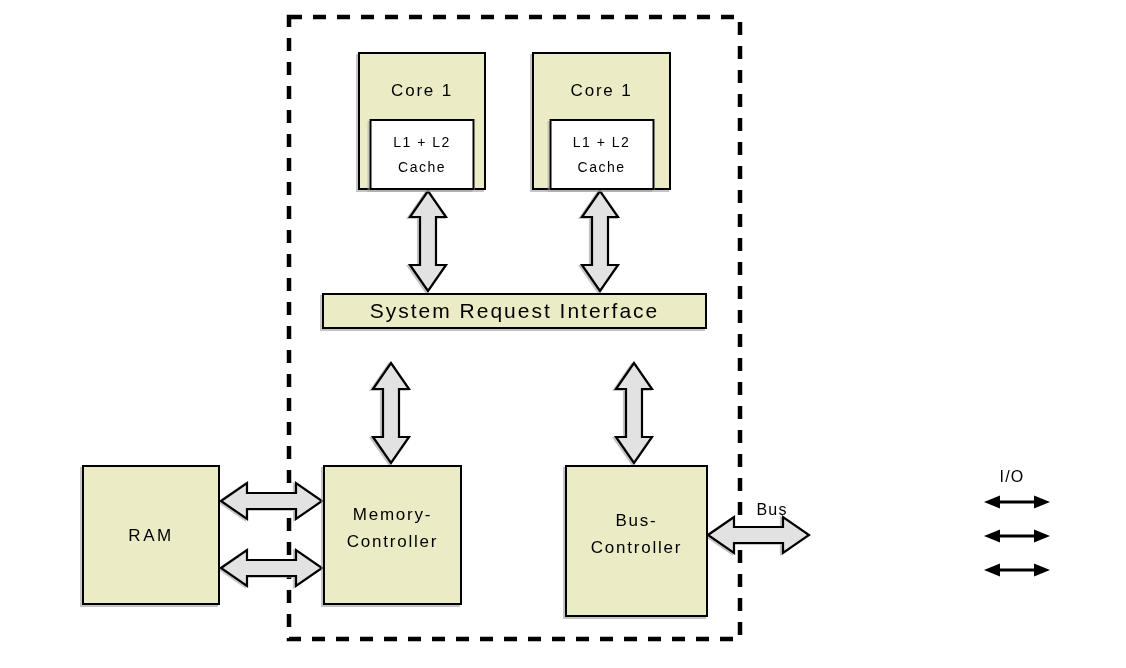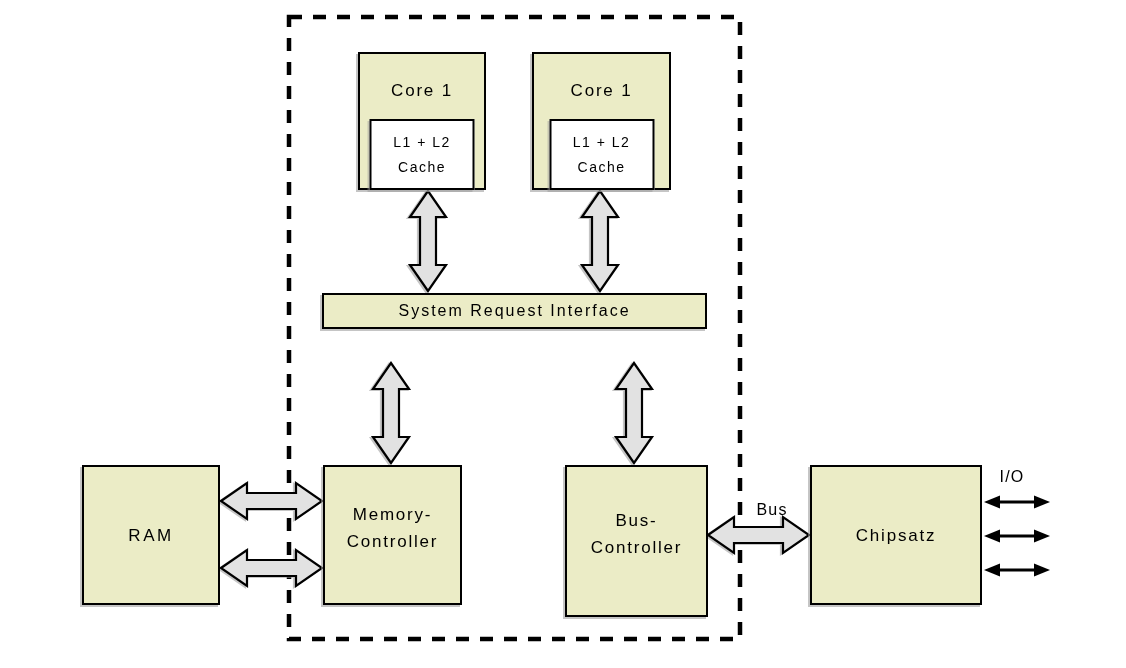--- a/index.html
+++ b/index.html
@@ -77,21 +77,21 @@
     box-sizing: border-box;
     background: #ebecc6;
     border: 2px solid #000000;
     box-shadow: -2px 2px 0 rgba(150,150,150,0.55);
   }
   .bar {
     height: 32px;
     display: flex;
     align-items: center;
     justify-content: center;
-    font-size: 16px;
+    font-size: 21px;
     letter-spacing: 2px;
   }
   .bar + .bar { border-top: 2px solid #000000; }
 
   .center-box {
     display: flex;
     flex-direction: column;
     align-items: center;
     justify-content: center;
     line-height: 27px;
@@ -168,20 +168,17 @@
   <div class="box center-box bias-up" style="left:323px; top:465px; width:139px; height:140px;">
     <div>Memory-</div>
     <div>Controller</div>
   </div>
 
   <div class="box center-box bias-up" style="left:565px; top:465px; width:143px; height:152px;">
     <div>Bus-</div>
     <div>Controller</div>
   </div>
 
-  <div class="box center-box" style="left:810px; top:465px; width:172px; height:140px;">
-    <div>Chipsatz</div>
-  </div>
 
   <div class="float-label" style="left:741px; top:501px; width:62px;">Bus</div>
   <div class="float-label" style="left:986px; top:468px; width:52px;">I/O</div>
 
 </div>
 
 </body></html>

